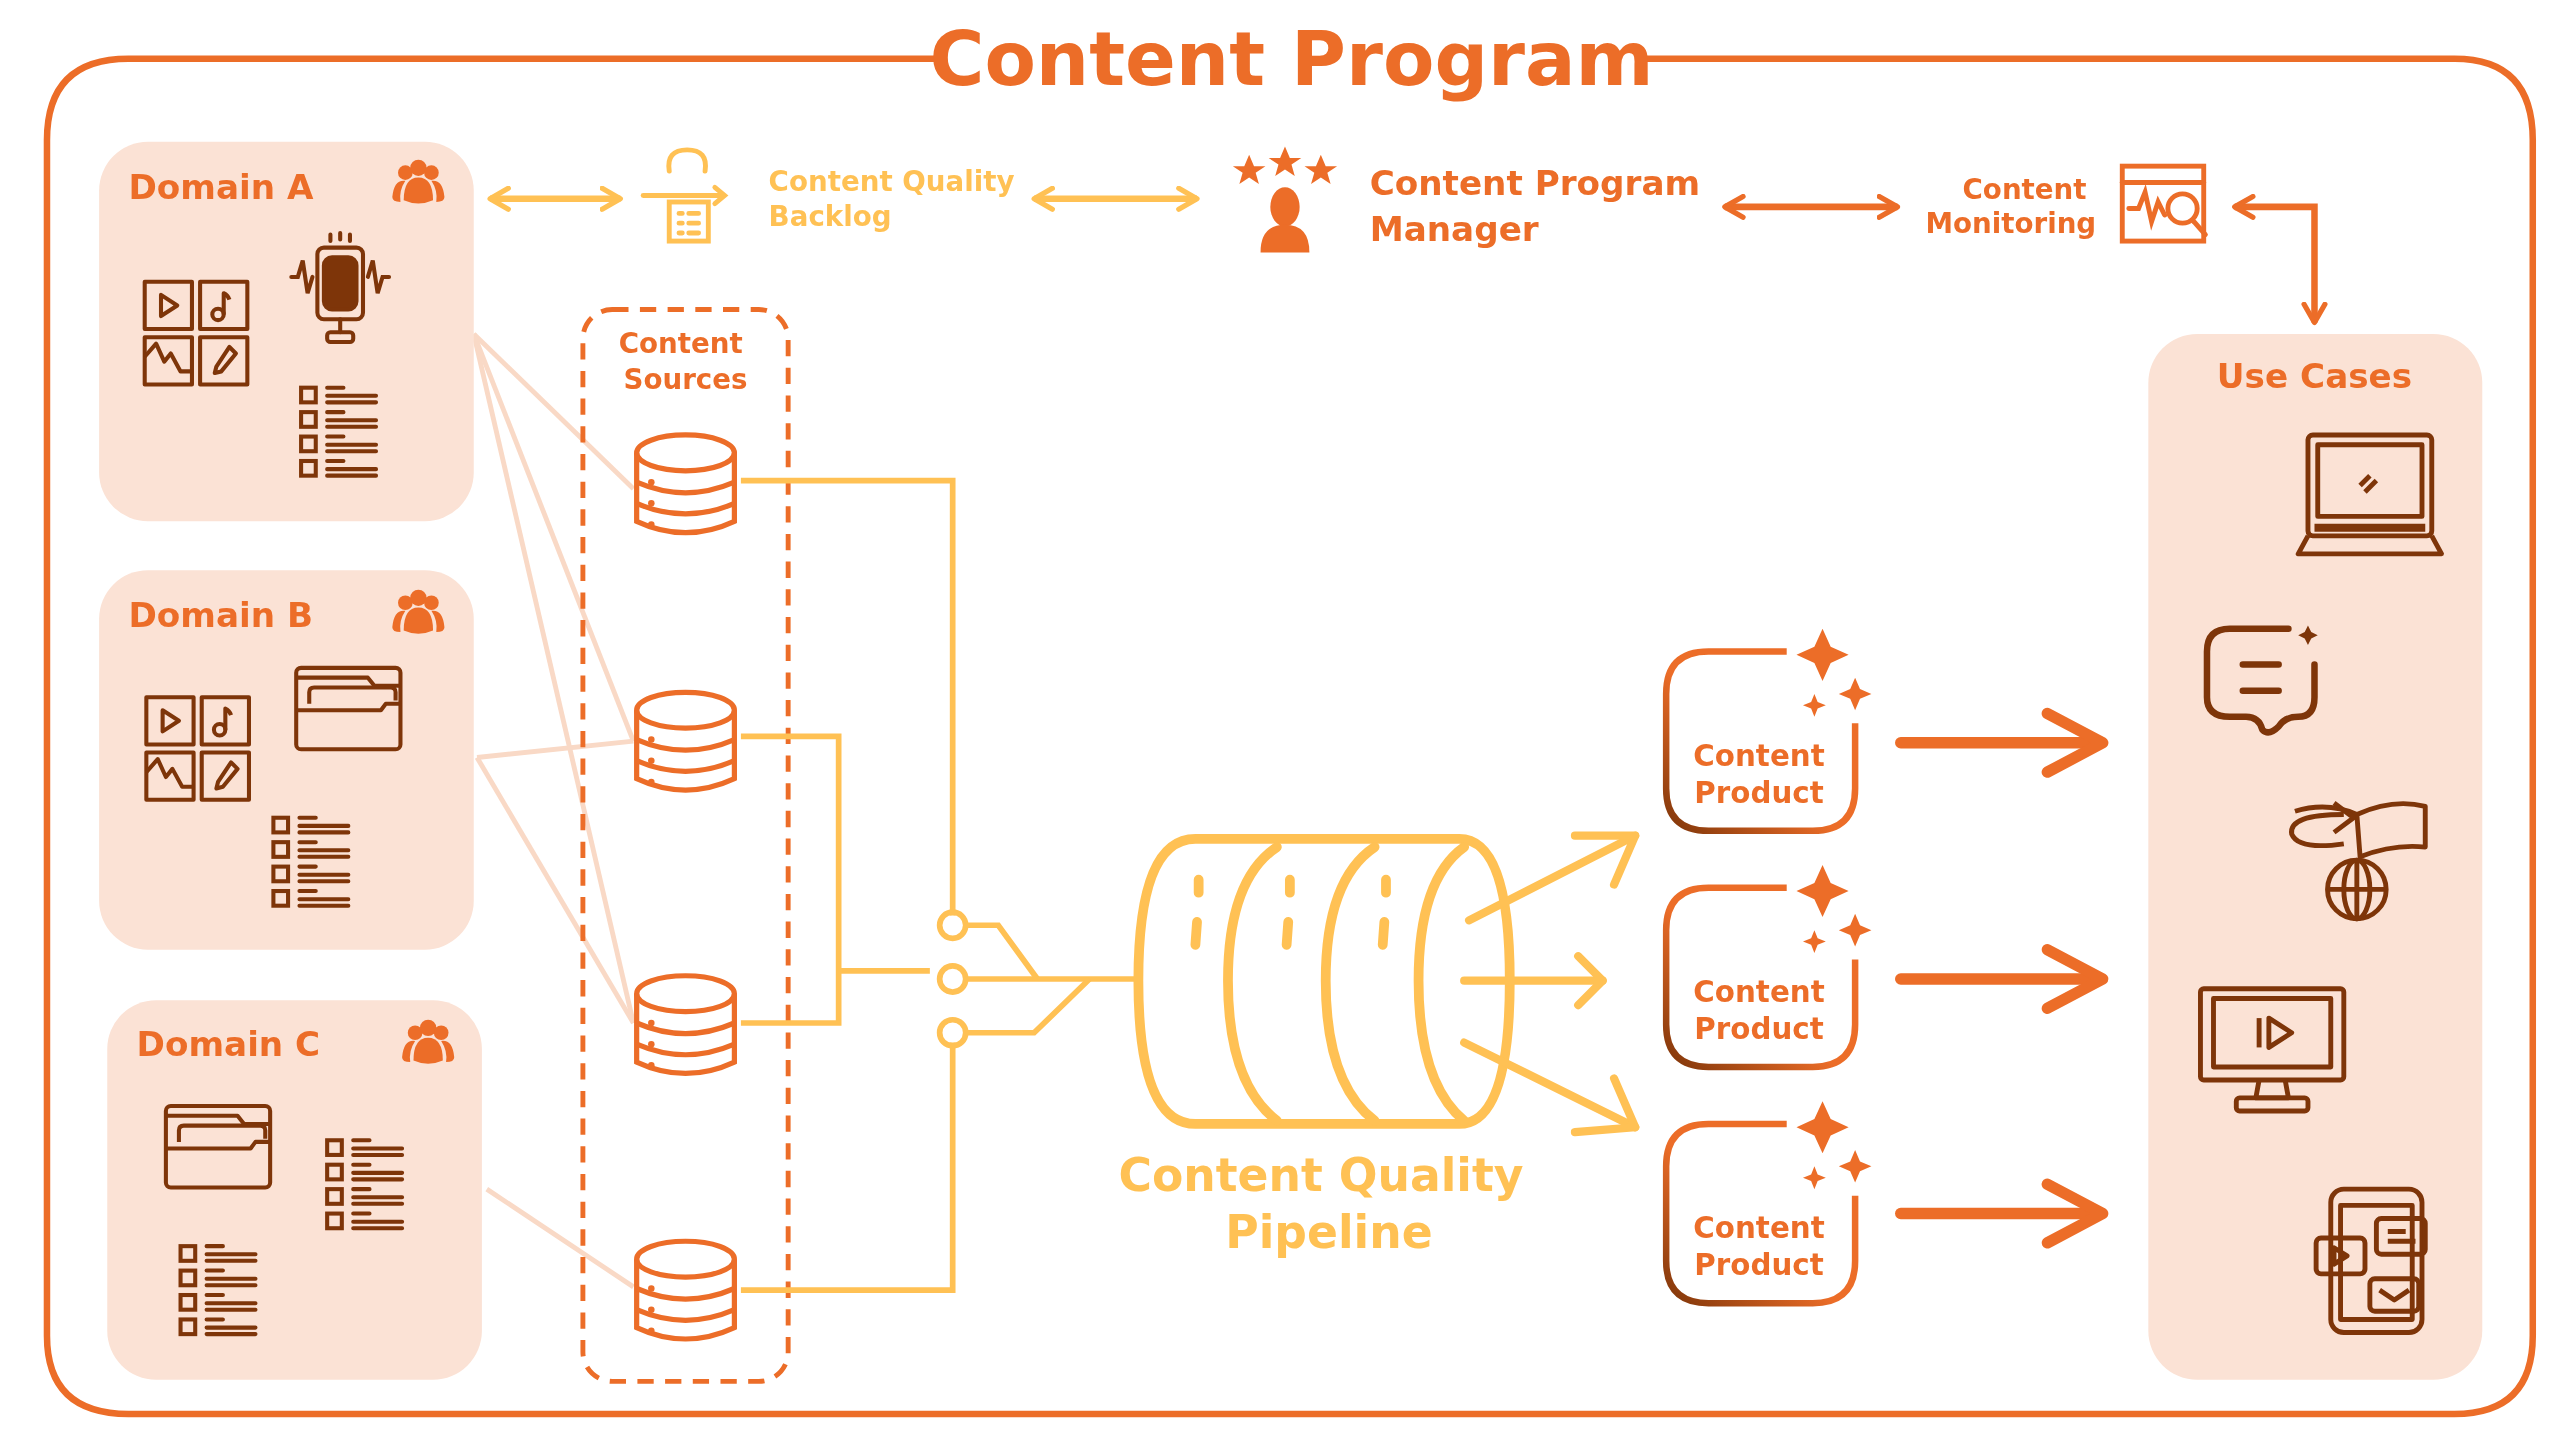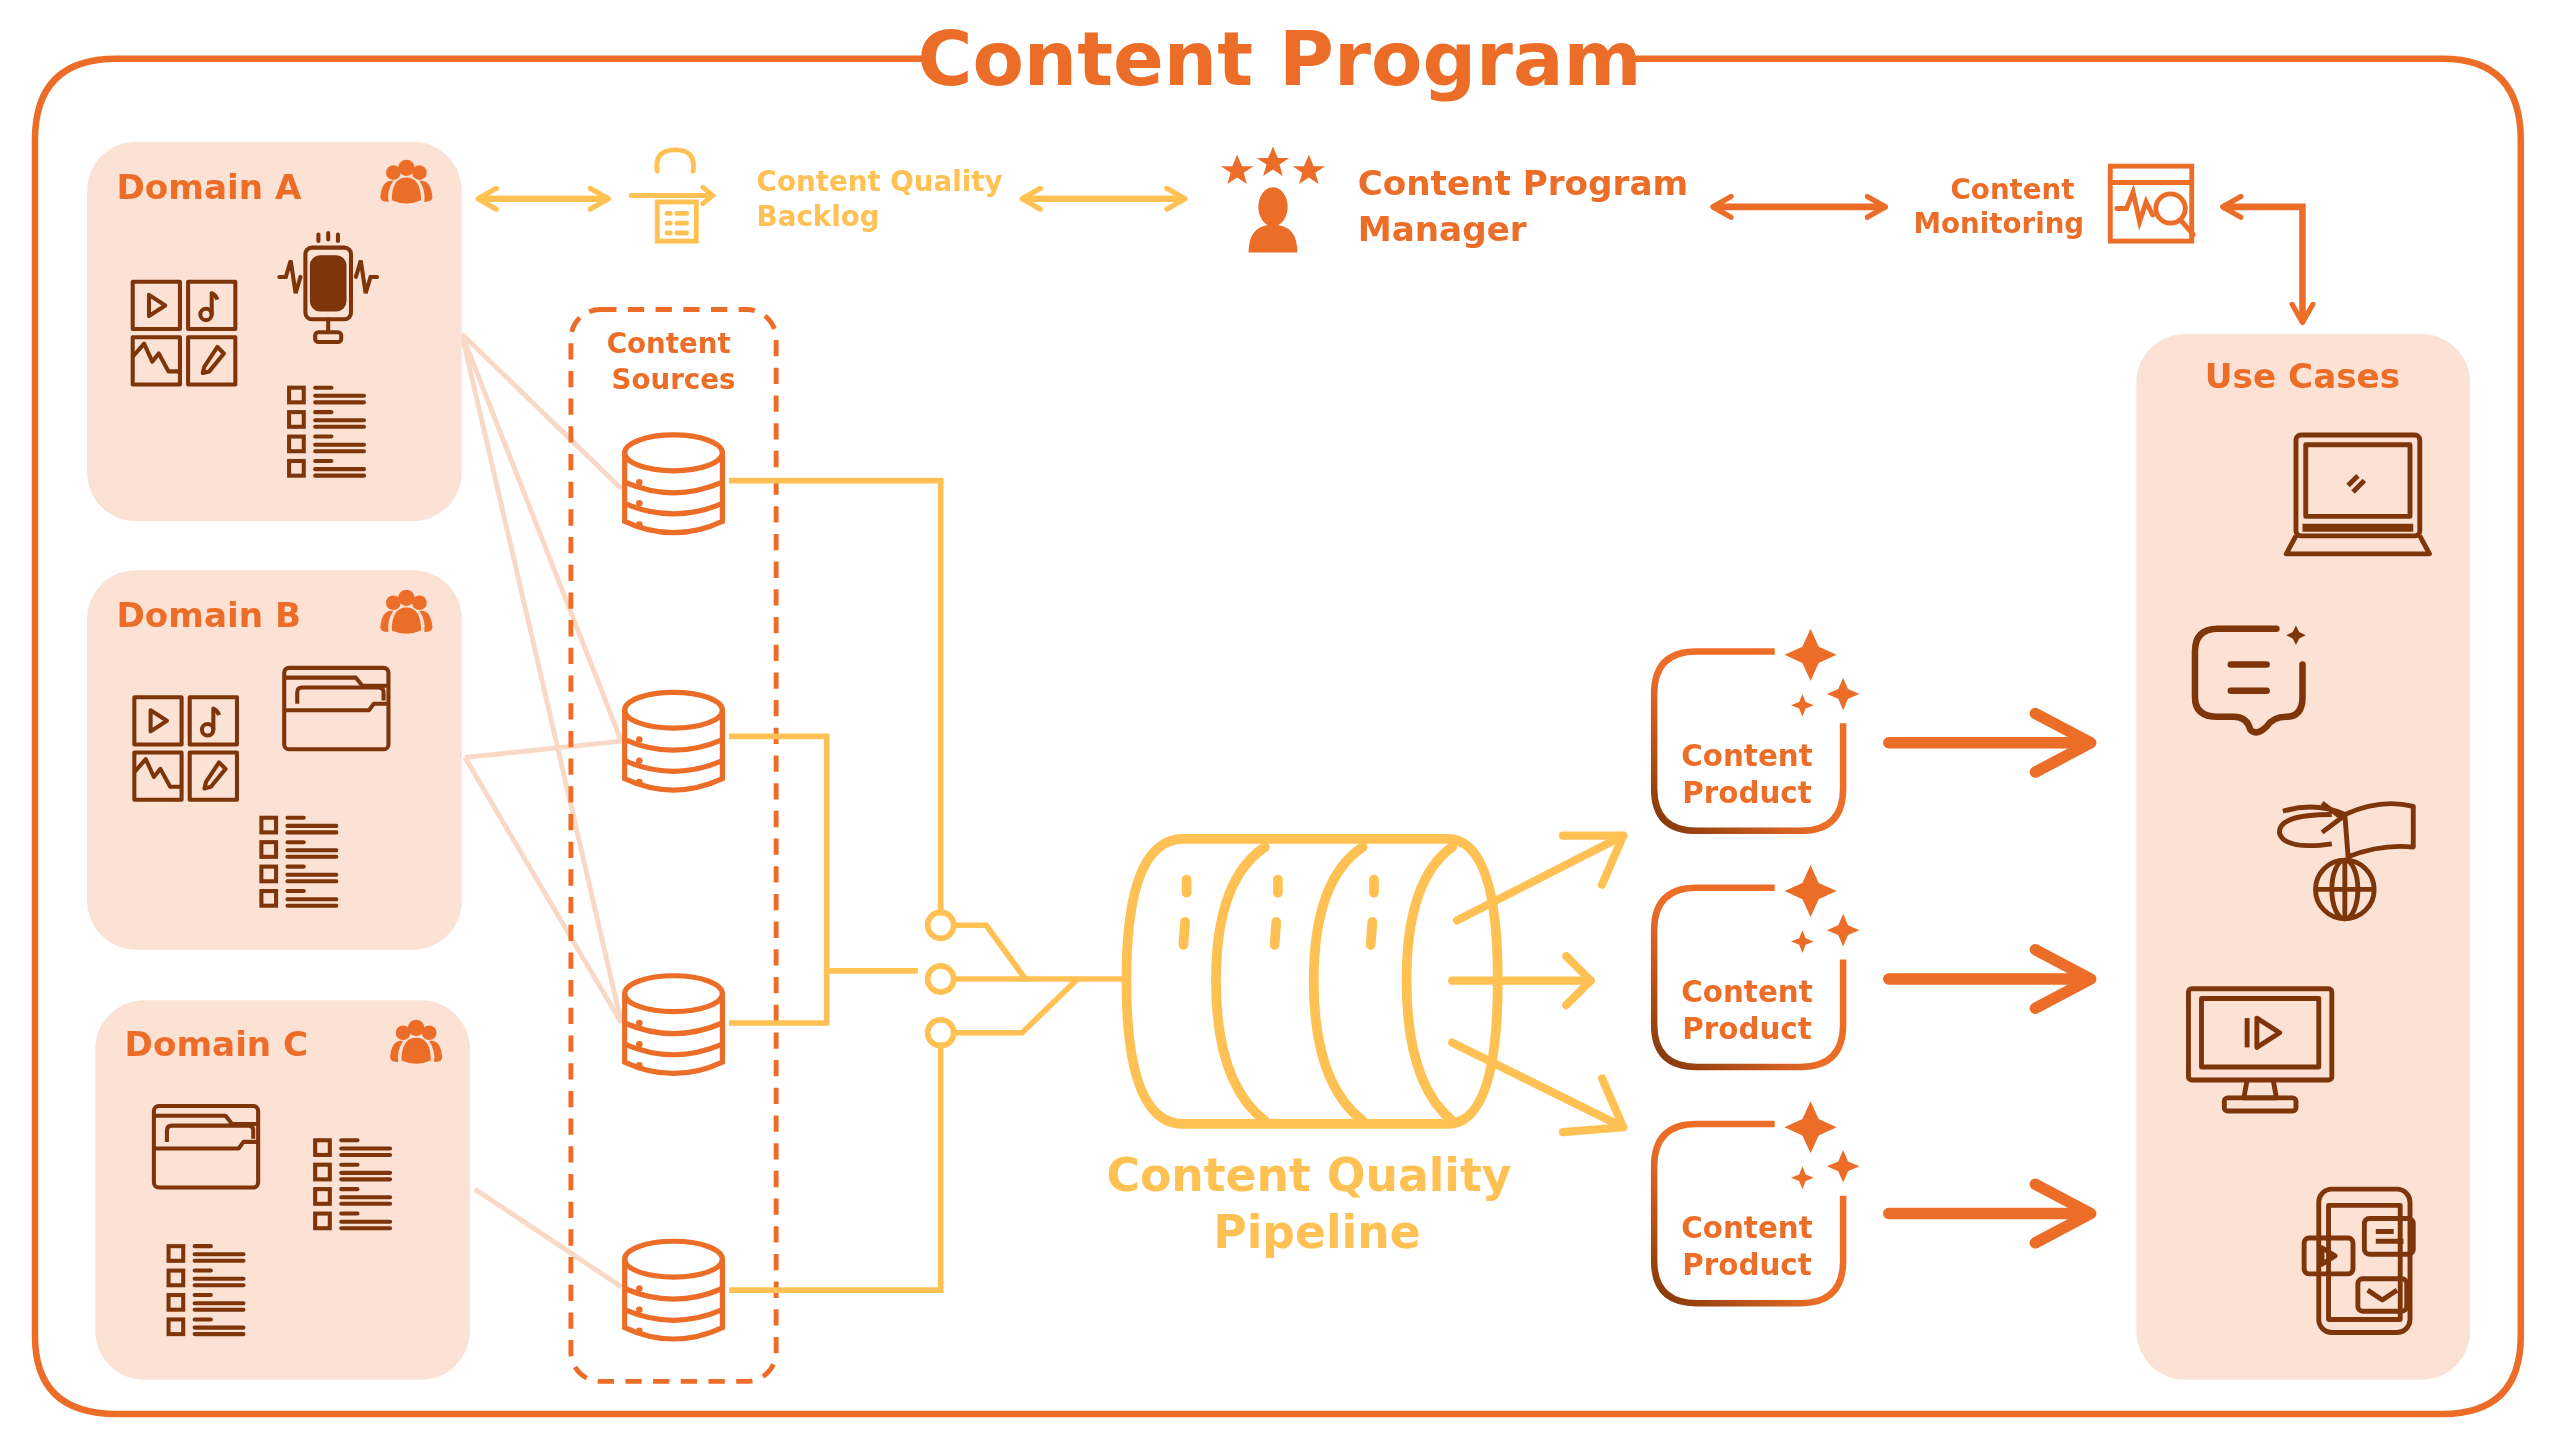--- a/index.html
+++ b/index.html
@@ -1,17 +1,17 @@
 <!DOCTYPE html>
 <html><head>
 <meta charset="utf-8">
 <style>
   html,body{margin:0;padding:0;background:#ffffff;}
   body{width:2555px;height:1440px;overflow:hidden;font-family:"Liberation Sans",sans-serif;}
-  #stage{position:absolute;left:2px;top:0;width:2455px;height:1440px;}
+  #stage{position:absolute;left:14px;top:0;width:2455px;height:1440px;}
   svg text{font-family:"DejaVu Sans","Liberation Sans",sans-serif;font-weight:bold;}
   .t-title{font-size:46px;}
   .t-domain{font-size:21px;}
   .t-small{font-size:17px;}
   .t-mid{font-size:21px;}
   .t-pipe{font-size:28px;}
   .t-prod{font-size:18px;}
 </style>
 </head>
 <body>

